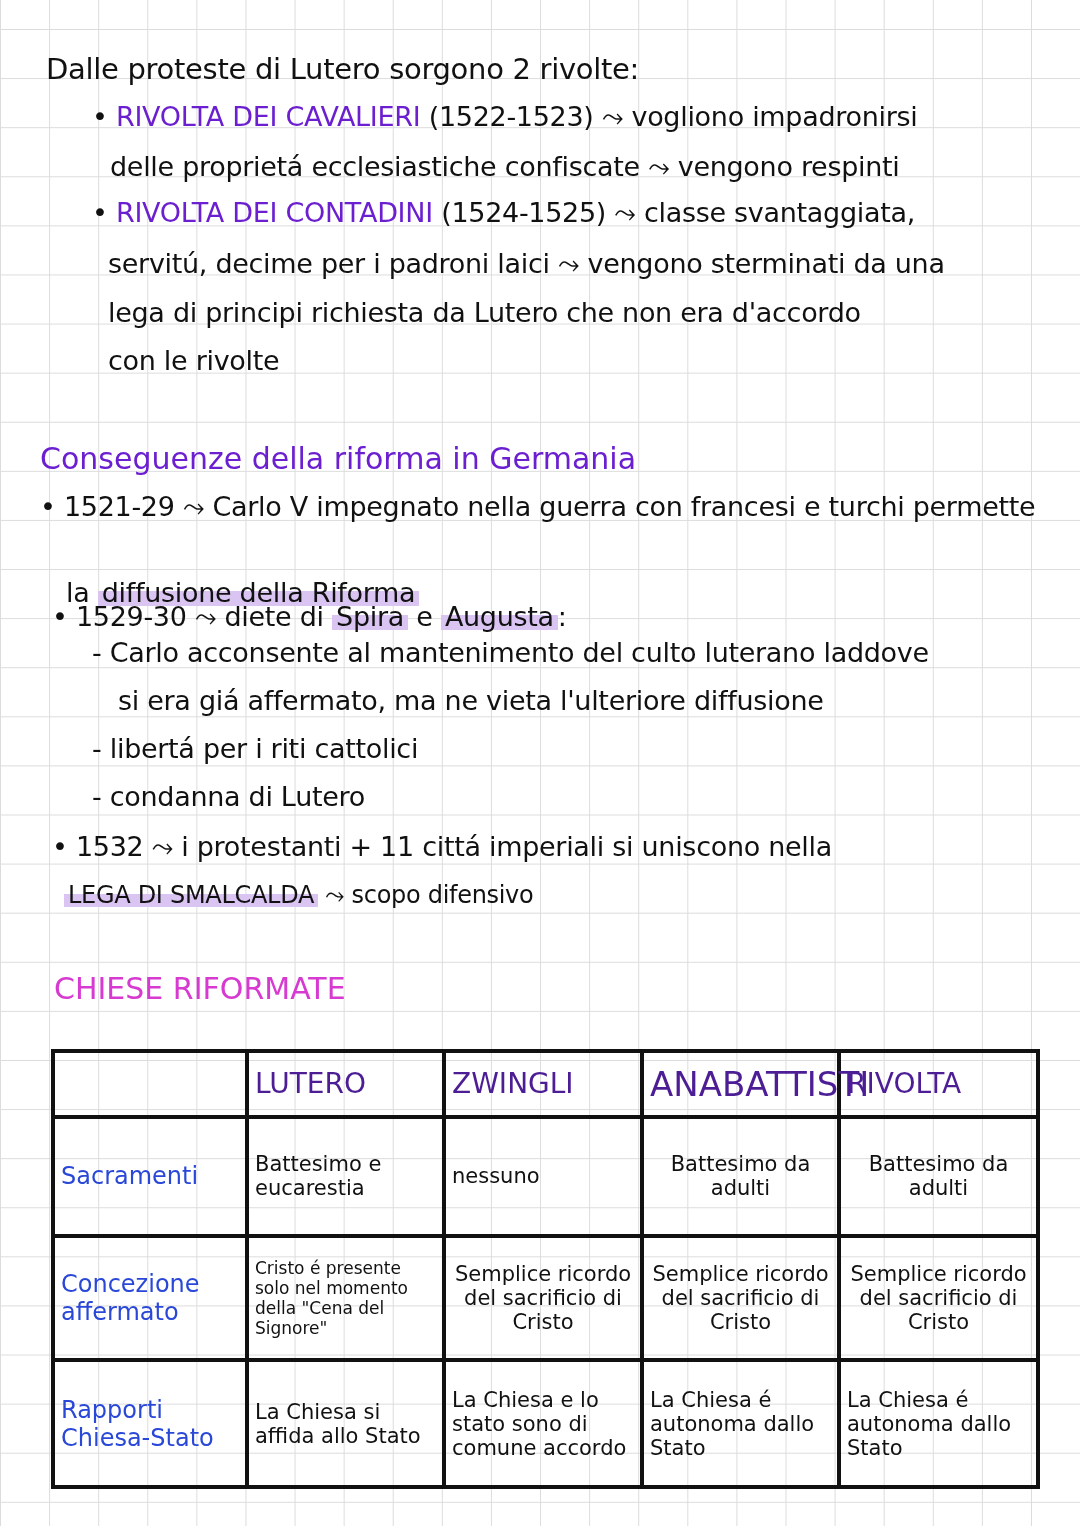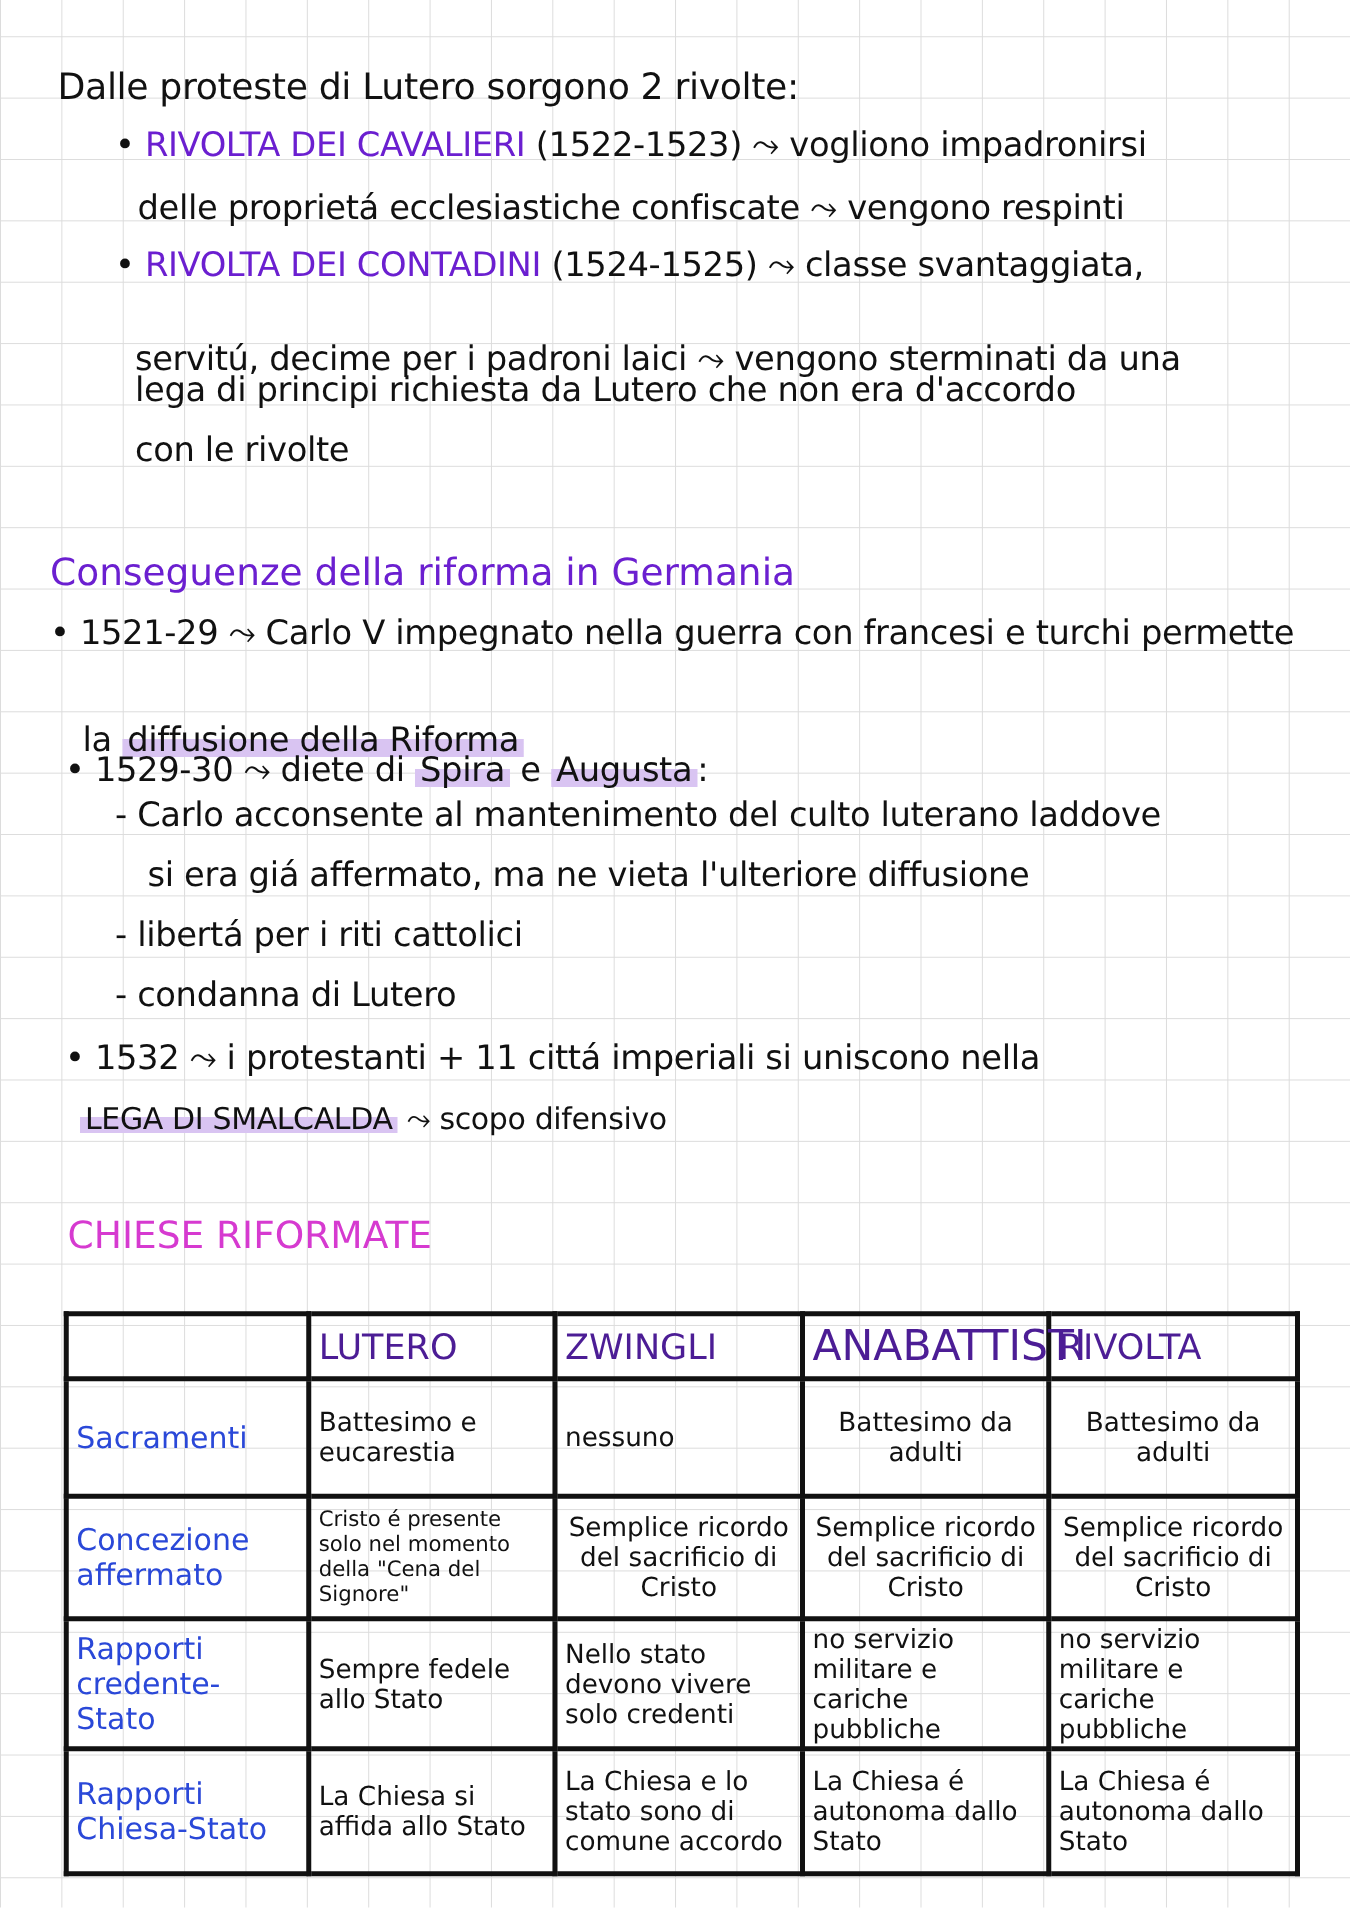--- a/index.html
+++ b/index.html
@@ -64,21 +64,21 @@
 <div class="line" style="left:46px;top:52px;font-size:29px;">Dalle proteste di Lutero sorgono 2 rivolte:</div>
 
 <div class="line" style="left:92px;top:100px;">
   <span>• </span><span class="purple">RIVOLTA DEI CAVALIERI</span><span> (1522-1523) ⤳ vogliono impadronirsi</span>
 </div>
 <div class="line" style="left:110px;top:150px;">delle proprietá ecclesiastiche confiscate ⤳ vengono respinti</div>
 
 <div class="line" style="left:92px;top:196px;">
   <span>• </span><span class="purple">RIVOLTA DEI CONTADINI</span><span> (1524-1525) ⤳ classe svantaggiata,</span>
 </div>
-<div class="line" style="left:108px;top:247px;margin-top:24px;">servitú, decime per i padroni laici ⤳ vengono sterminati da una</div>
+<div class="line" style="left:108px;top:247px;">servitú, decime per i padroni laici ⤳ vengono sterminati da una</div>
 <div class="line" style="left:108px;top:296px;">lega di principi richiesta da Lutero che non era d'accordo</div>
 <div class="line" style="left:108px;top:344px;">con le rivolte</div>
 
 <div class="title purple" style="left:40px;top:440px;text-align:center;">Conseguenze della riforma in Germania</div>
 
 <div class="line" style="left:40px;top:490px;">• 1521-29 ⤳ Carlo V impegnato nella guerra con francesi e turchi permette</div>
 <div class="line" style="left:66px;top:540px;margin-top:36px;">
   <span>la </span><span class="hl">diffusione della Riforma</span>
 </div>
 
@@ -120,27 +120,20 @@
     <td class="cell center">Battesimo da adulti</td>
     <td class="cell center">Battesimo da adulti</td>
   </tr>
   <tr style="height:98px;">
     <td class="rowhead">Concezione affermato</td>
     <td class="cell small">Cristo é presente solo nel momento della "Cena del Signore"</td>
     <td class="cell center">Semplice ricordo del sacrificio di Cristo</td>
     <td class="cell center">Semplice ricordo del sacrificio di Cristo</td>
     <td class="cell center">Semplice ricordo del sacrificio di Cristo</td>
   </tr>
-  <tr style="height:94px;">
-    <td class="rowhead">Rapporti credente-Stato</td>
-    <td class="cell">Sempre fedele allo Stato</td>
-    <td class="cell">Nello stato devono vivere solo credenti</td>
-    <td class="cell">no servizio militare e cariche pubbliche</td>
-    <td class="cell">no servizio militare e cariche pubbliche</td>
-  </tr>
   <tr style="height:100px;">
     <td class="rowhead">Rapporti Chiesa-Stato</td>
     <td class="cell">La Chiesa si affida allo Stato</td>
     <td class="cell">La Chiesa e lo stato sono di comune accordo</td>
     <td class="cell">La Chiesa é autonoma dallo Stato</td>
     <td class="cell">La Chiesa é autonoma dallo Stato</td>
   </tr>
 </tbody>
   </table>
 

